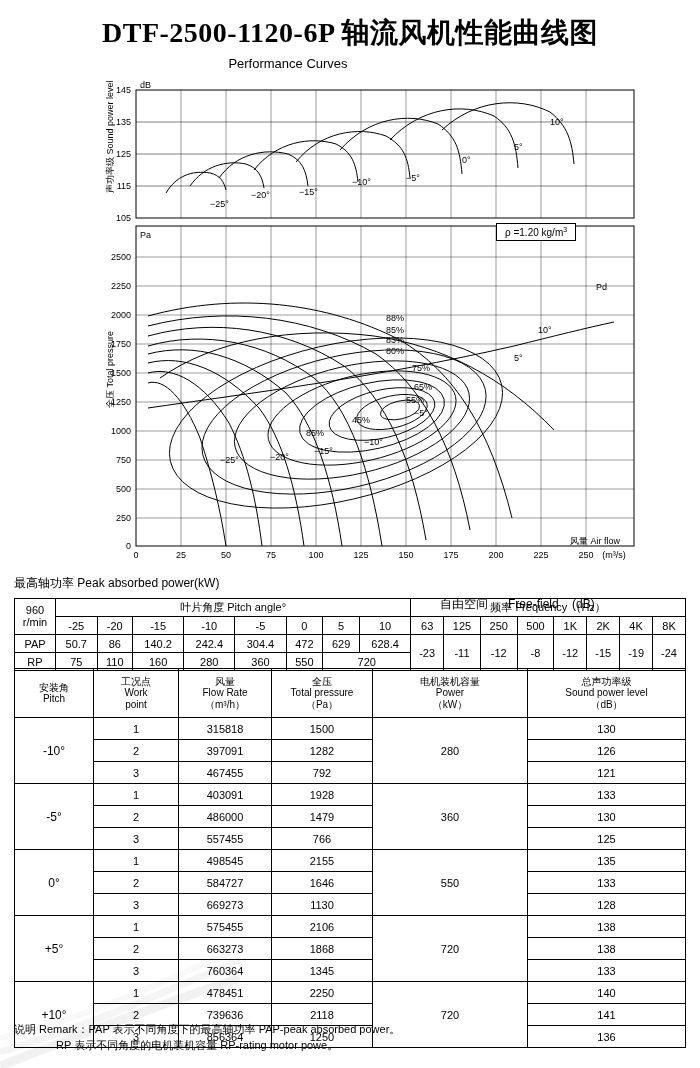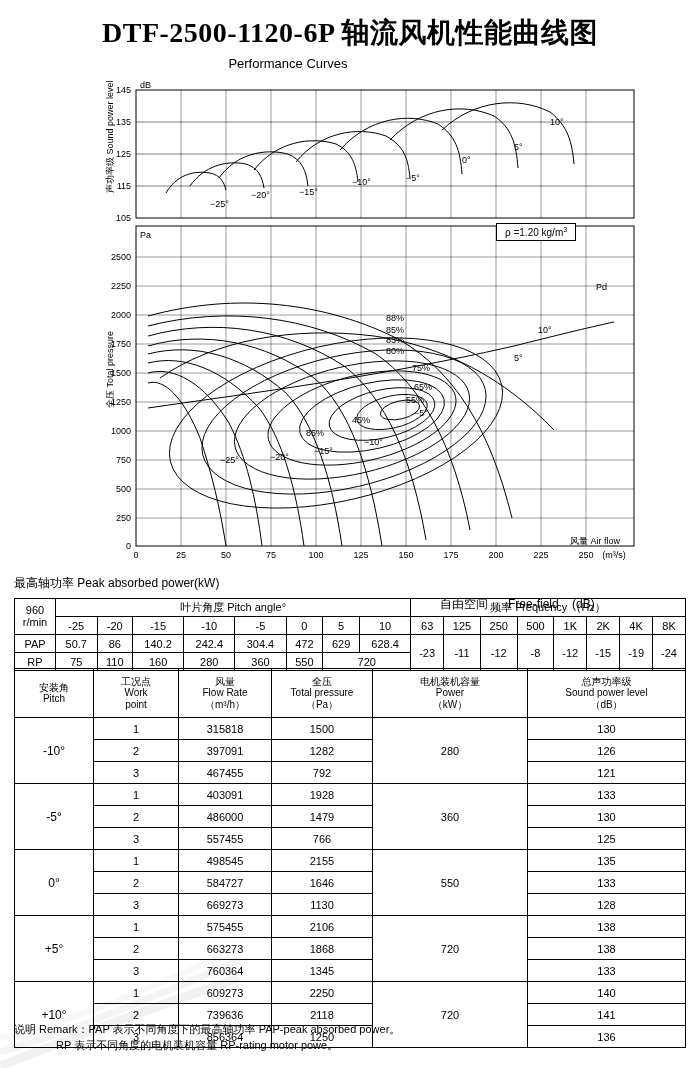--- a/index.html
+++ b/index.html
@@ -400,21 +400,21 @@
     <tr>
       <td class="cell">3</td>
       <td class="cell">760364</td>
       <td class="cell">1345</td>
       <td class="cell">133</td>
     </tr>
 
     <tr>
       <td class="cell pitch" rowspan="3">+10°</td>
       <td class="cell">1</td>
-      <td class="cell">609273</td>
+      <td class="cell">478451</td>
       <td class="cell">2250</td>
       <td class="cell" rowspan="3">720</td>
       <td class="cell">140</td>
     </tr>
     <tr>
       <td class="cell">2</td>
       <td class="cell">739636</td>
       <td class="cell">2118</td>
       <td class="cell">141</td>
     </tr>

